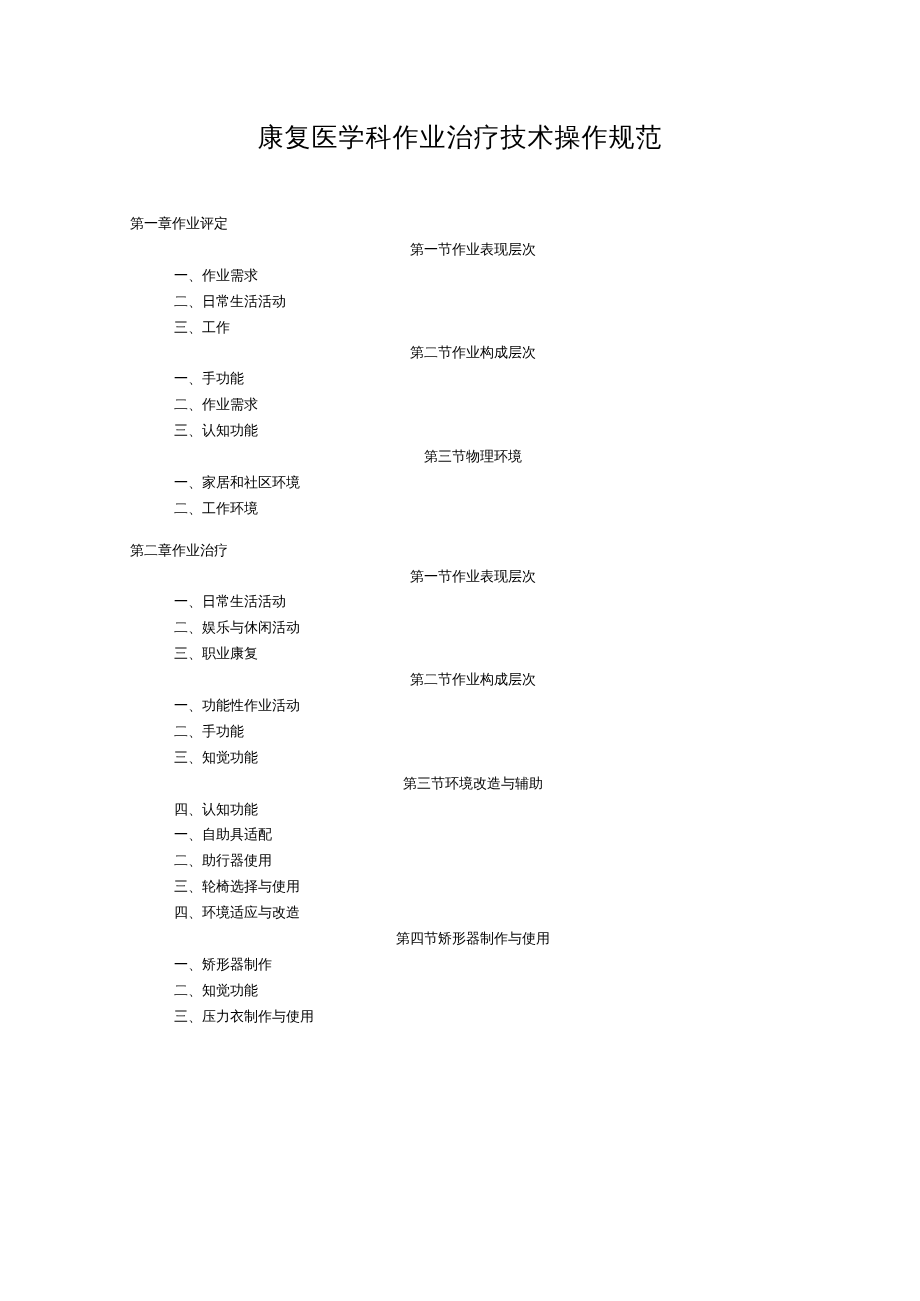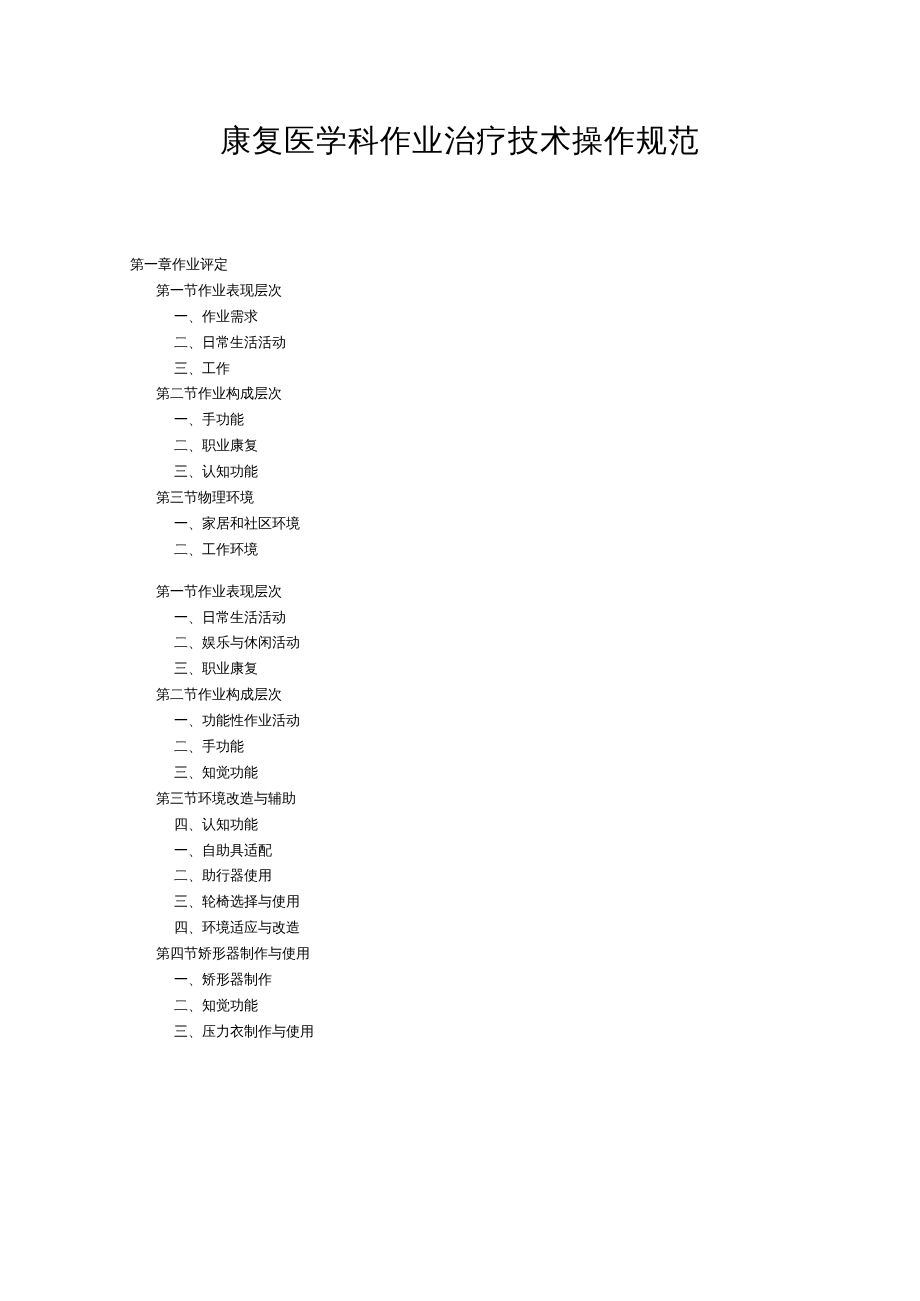--- a/index.html
+++ b/index.html
@@ -9,33 +9,33 @@
     }
     body {
       background: #ffffff;
       font-family: "SimSun", "宋体", serif;
       width: 920px;
       height: 1301px;
       padding: 120px 130px 0 130px;
     }
     .title {
       text-align: center;
-      font-size: 31px;
+      font-size: 26px;
       font-weight: normal;
-      margin-bottom: 90px;
+      margin-bottom: 56px;
       letter-spacing: 1px;
       font-family: Liberation Sans, sans-serif;
     }
     .toc {
       font-size: 14px;
       line-height: 1.85;
     }
     .toc-entry {
       display: flex;
-      align-items: flex-start;
+      align-items: center;
       white-space: nowrap;
     }
     .toc-entry .label {
       flex-shrink: 0;
     }
     .toc-entry .dots {
       flex: 1;
       overflow: hidden;
       position: relative;
       height: 1em;
@@ -81,40 +81,44 @@
     </div>
     <div class="toc-entry lvl2">
       <span class="label">第二节作业构成层次</span>
       <span class="dots"></span>
     </div>
     <div class="toc-entry lvl3">
       <span class="label">一、手功能</span>
       <span class="dots"></span>
     </div>
     <div class="toc-entry lvl3">
-      <span class="label">二、职业康复</span>
+      <span class="label">二、作业需求</span>
       <span class="dots"></span>
     </div>
     <div class="toc-entry lvl3">
       <span class="label">三、认知功能</span>
       <span class="dots"></span>
     </div>
     <div class="toc-entry lvl2">
       <span class="label">第三节物理环境</span>
       <span class="dots"></span>
     </div>
     <div class="toc-entry lvl3">
       <span class="label">一、家居和社区环境</span>
       <span class="dots"></span>
     </div>
     <div class="toc-entry lvl3">
       <span class="label">二、工作环境</span>
       <span class="dots"></span>
     </div>
     <div class="gap"></div>
+    <div class="toc-entry lvl1">
+      <span class="label">第二章作业治疗</span>
+      <span class="dots"></span>
+    </div>
     <div class="toc-entry lvl2">
       <span class="label">第一节作业表现层次</span>
       <span class="dots"></span>
     </div>
     <div class="toc-entry lvl3">
       <span class="label">一、日常生活活动</span>
       <span class="dots"></span>
     </div>
     <div class="toc-entry lvl3">
       <span class="label">二、娱乐与休闲活动</span>

